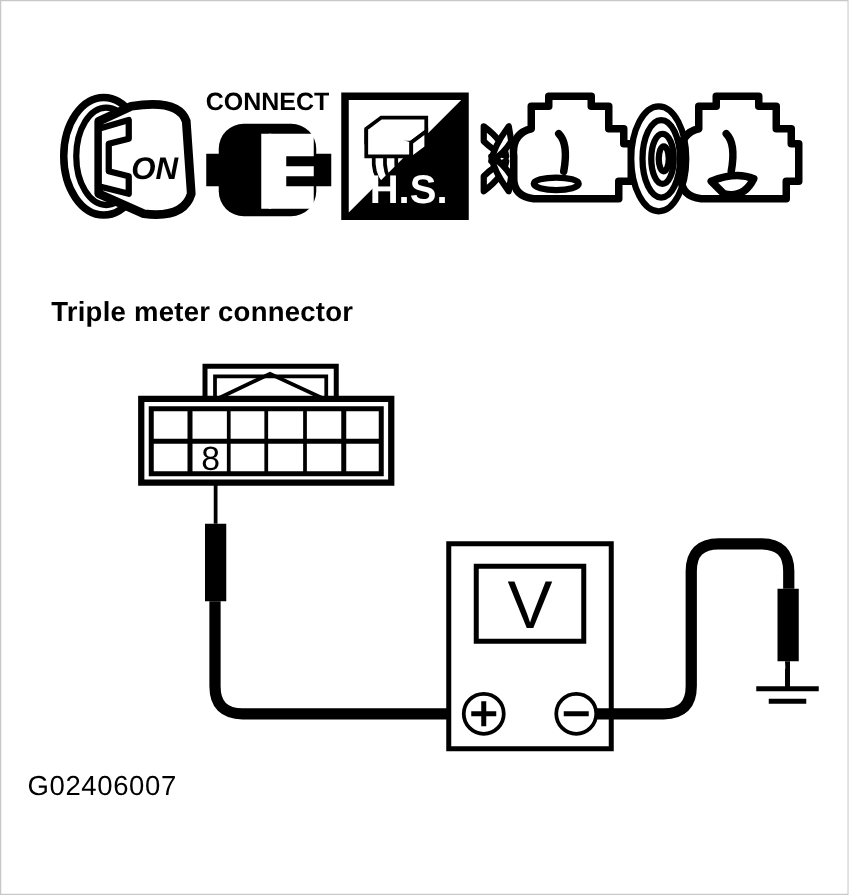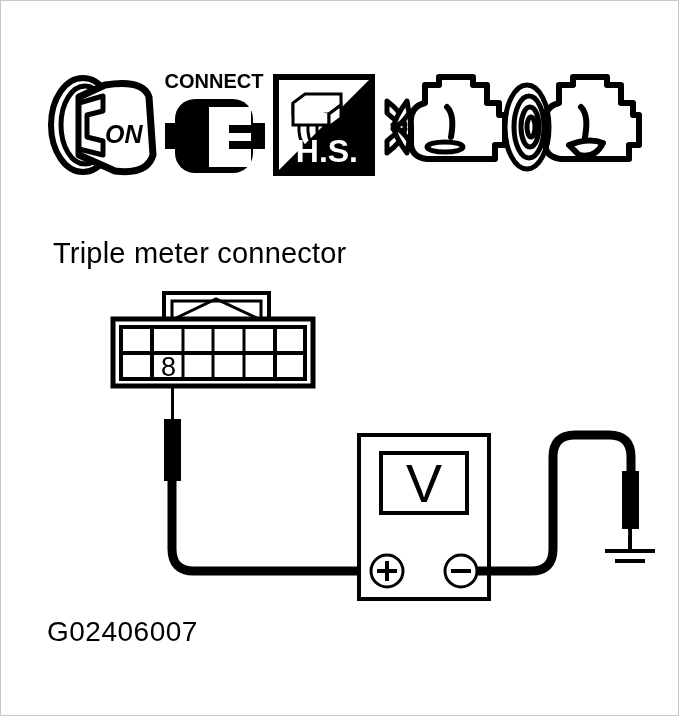--- a/index.html
+++ b/index.html
@@ -39,44 +39,44 @@
   #icon-connect  { left: 118px; width: 110px; }
   #icon-hs       { left: 222px; width: 112px; }
   #icon-engine-off { left: 338px; width: 125px; }
   #icon-engine-run { left: 460px; width: 140px; }
 
   .icon-svg { display: block; }
 
   
   #heading {
     position: absolute;
-    left: 52px;
+    left: 40px;
     top: 236px;
-    font-size: 29px;
-    font-weight: 400;
+    font-size: 22px;
+    font-weight: 700;
     letter-spacing: 0.2px;
     white-space: nowrap;
     font-family: "Liberation Sans", sans-serif;
   }
 
   
   #circuit {
     position: absolute;
     left: 0;
     top: 0;
     width: 679px;
     height: 716px;
   }
 
   
   #figure-id {
     position: absolute;
-    left: 46px;
+    left: 21px;
     top: 615px;
-    font-size: 28px;
+    font-size: 22px;
     letter-spacing: 0.5px;
     white-space: nowrap;
   }
 
   .term-num {
     font-family: "Liberation Sans", sans-serif;
     font-size: 25px;
   }
 </style>
 </head>

